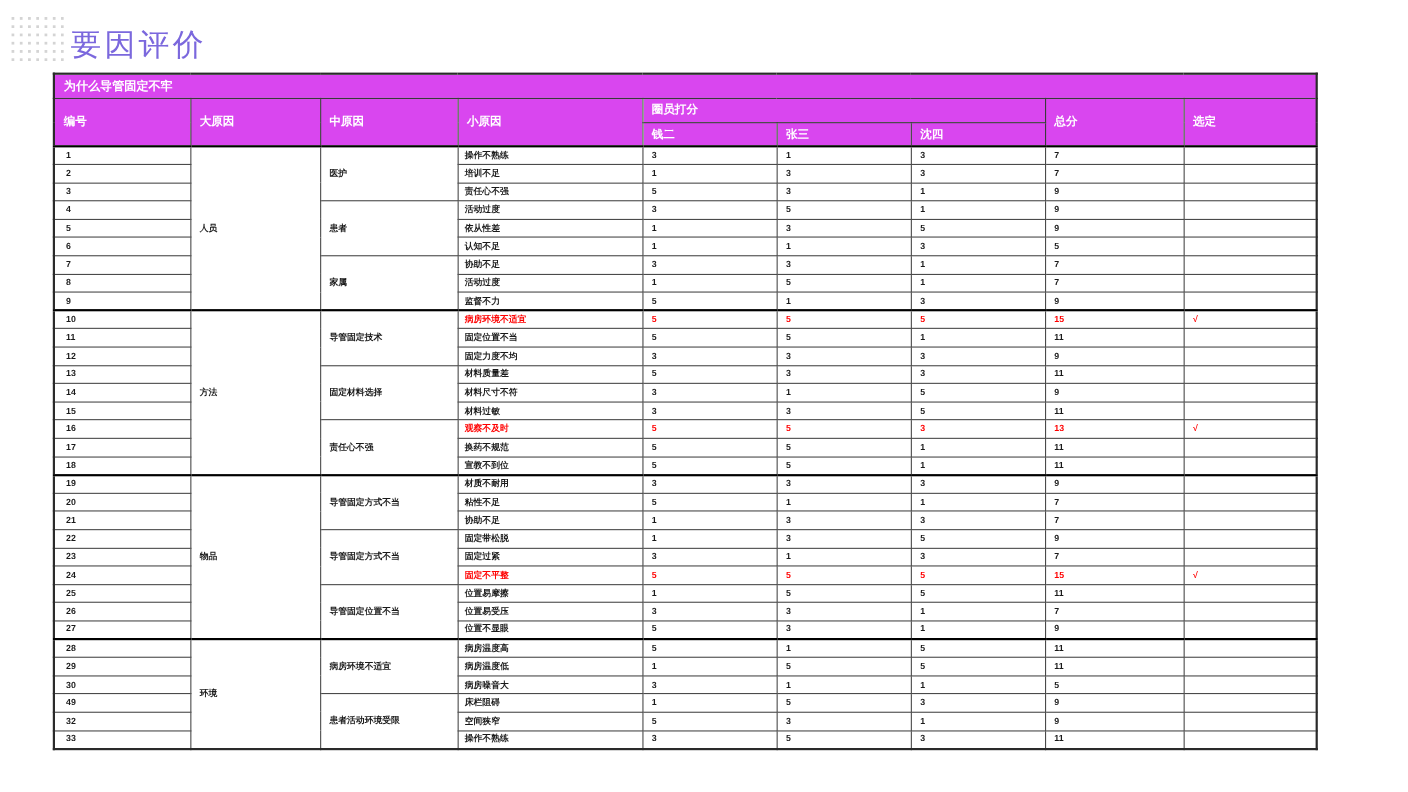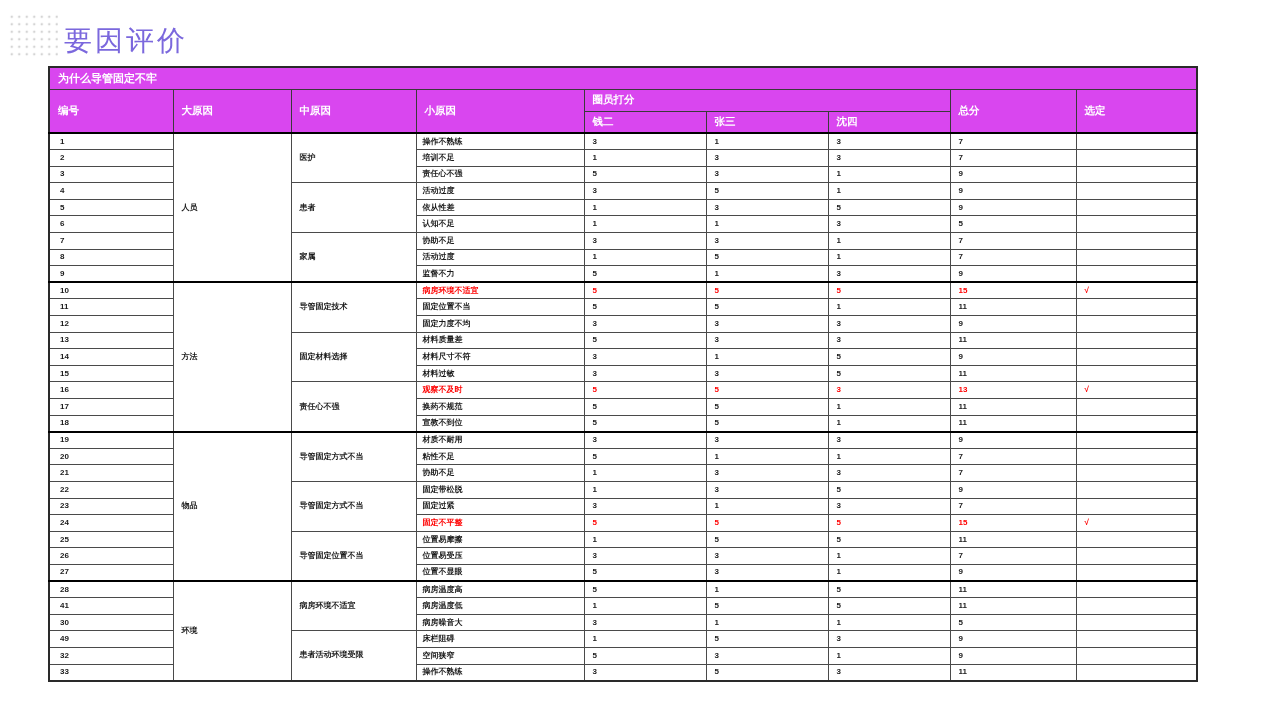--- a/index.html
+++ b/index.html
@@ -348,21 +348,21 @@
             <td class="c-major" rowspan="6">环境</td>
             <td class="c-mid" rowspan="3">病房环境不适宜</td>
             <td class="c-minor">病房温度高</td>
             <td class="c-score">5</td>
             <td class="c-score">1</td>
             <td class="c-score">5</td>
             <td class="c-total">11</td>
             <td class="c-sel"></td>
           </tr>
           <tr>
-            <td class="c-no">41</td>
+            <td class="c-no">29</td>
             <td class="c-minor">病房温度低</td>
             <td class="c-score">1</td>
             <td class="c-score">5</td>
             <td class="c-score">5</td>
             <td class="c-total">11</td>
             <td class="c-sel"></td>
           </tr>
           <tr>
             <td class="c-no">30</td>
             <td class="c-minor">病房噪音大</td>

